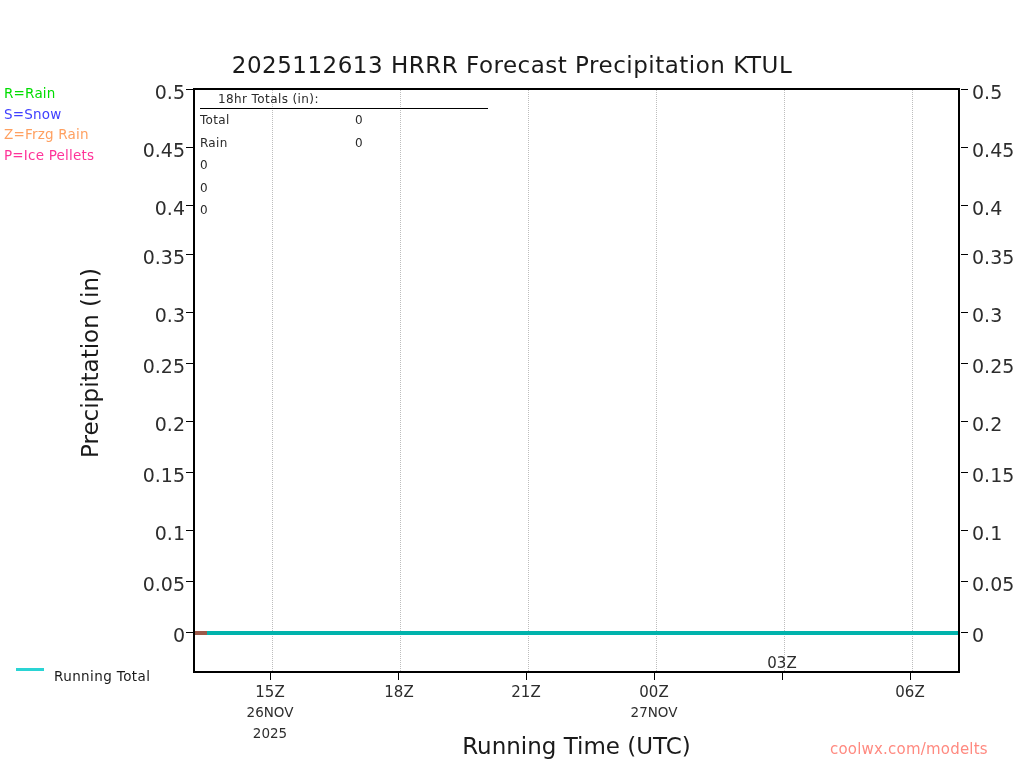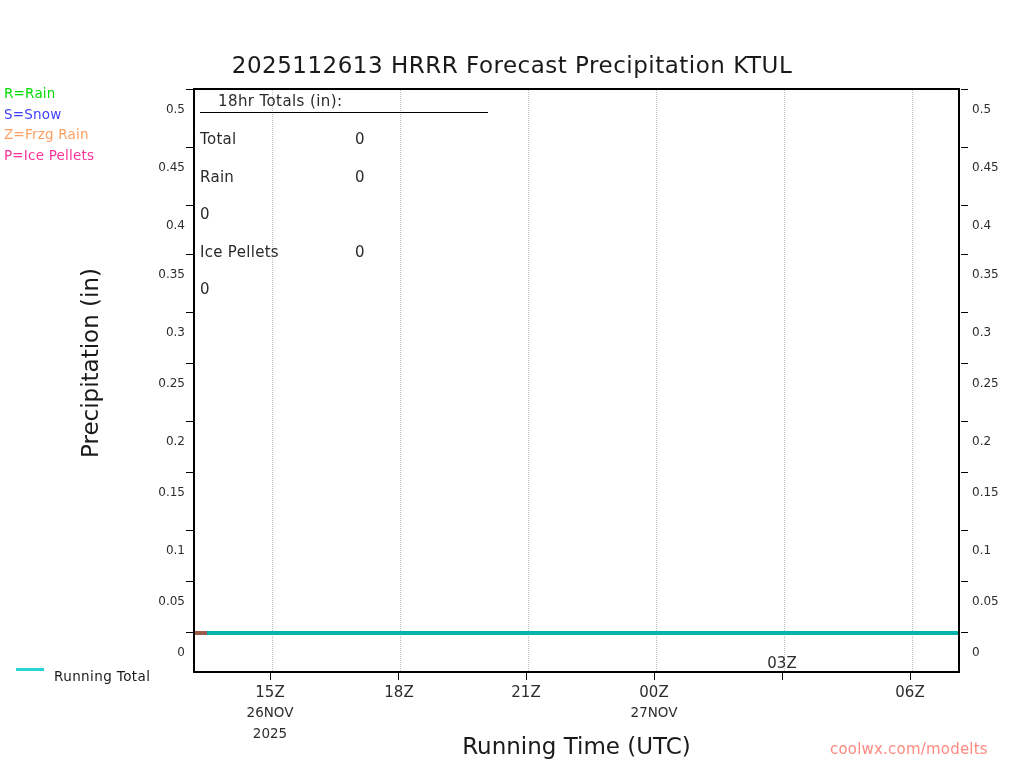--- a/index.html
+++ b/index.html
@@ -65,49 +65,47 @@
     position: absolute;
     width: 12px; height: 4px;
     background: #9c5a4a;
     left: 0;
   }
 
   
   #totals-box {
     left: 200px; top: 92px;
     width: 300px;
-    font-size: 15px;
+    font-size: 12px;
     color: #2a2a2a;
   }
   #totals-heading {
     padding-left: 18px;
     padding-bottom: 2px;
     border-bottom: 1.5px solid #000;
     width: 270px;
     letter-spacing: 0.4px;
     white-space: nowrap;
   }
   .totals-row {
     display: flex;
     line-height: 22.6px;
     letter-spacing: 0.3px;
     white-space: nowrap;
-    margin-top: 15px;
   }
   .totals-row .tlabel { width: 155px; }
   .totals-row .tvalue { width: 60px; }
 
   
   .ytick-label {
     position: absolute;
     text-align: right;
-    font-size: 12px;
+    font-size: 19px;
     color: #2d2d2d;
     white-space: nowrap;
-    margin-top: 21px;
   }
   .ytick-left  { width: 45px; left: 140px; }
   .ytick-right { width: 50px; left: 972px; text-align: left; }
   .ytick-mark {
     position: absolute;
     width: 7px; height: 0;
     border-top: 1.5px solid #000;
   }
 
   .xtick-mark {
@@ -221,21 +219,20 @@
     <span class="tvalue">0</span>
   </div>
   <div class="totals-row">
     <span class="tlabel">Rain</span>
     <span class="tvalue">0</span>
   </div>
   <div class="totals-row">
     <span class="tvalue">0</span>
   </div>
   <div class="totals-row">
-    <span class="tlabel">Ice Pellets</span>
     <span class="tvalue">0</span>
   </div>
   <div class="totals-row">
     <span class="tvalue">0</span>
   </div>
 </div>
 
 <div class="abs ytick-label ytick-left" style="top:81px">0.5</div>
 <div class="abs ytick-label ytick-left" style="top:139px">0.45</div>
 <div class="abs ytick-label ytick-left" style="top:197px">0.4</div>

